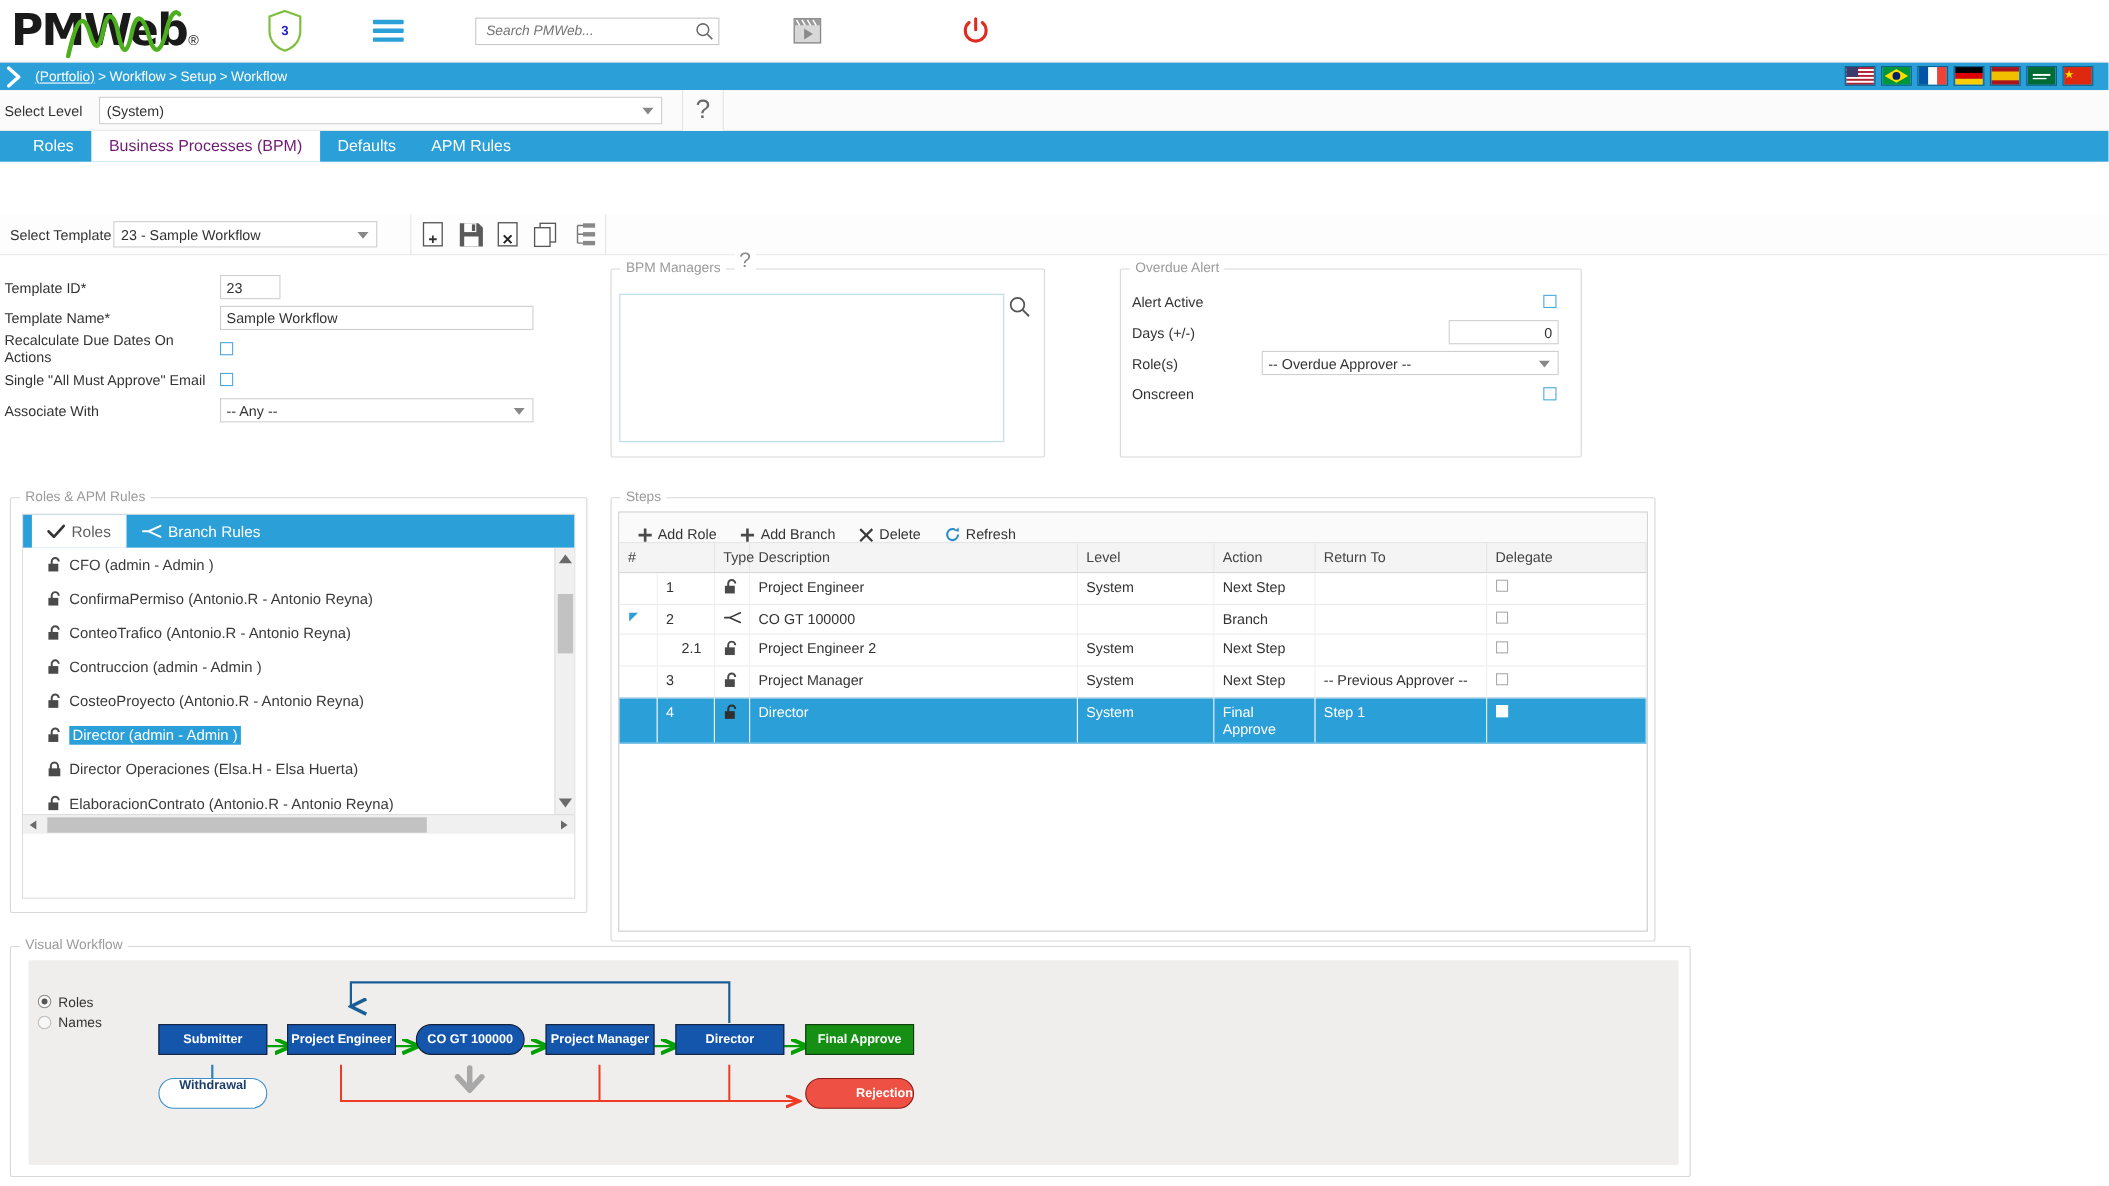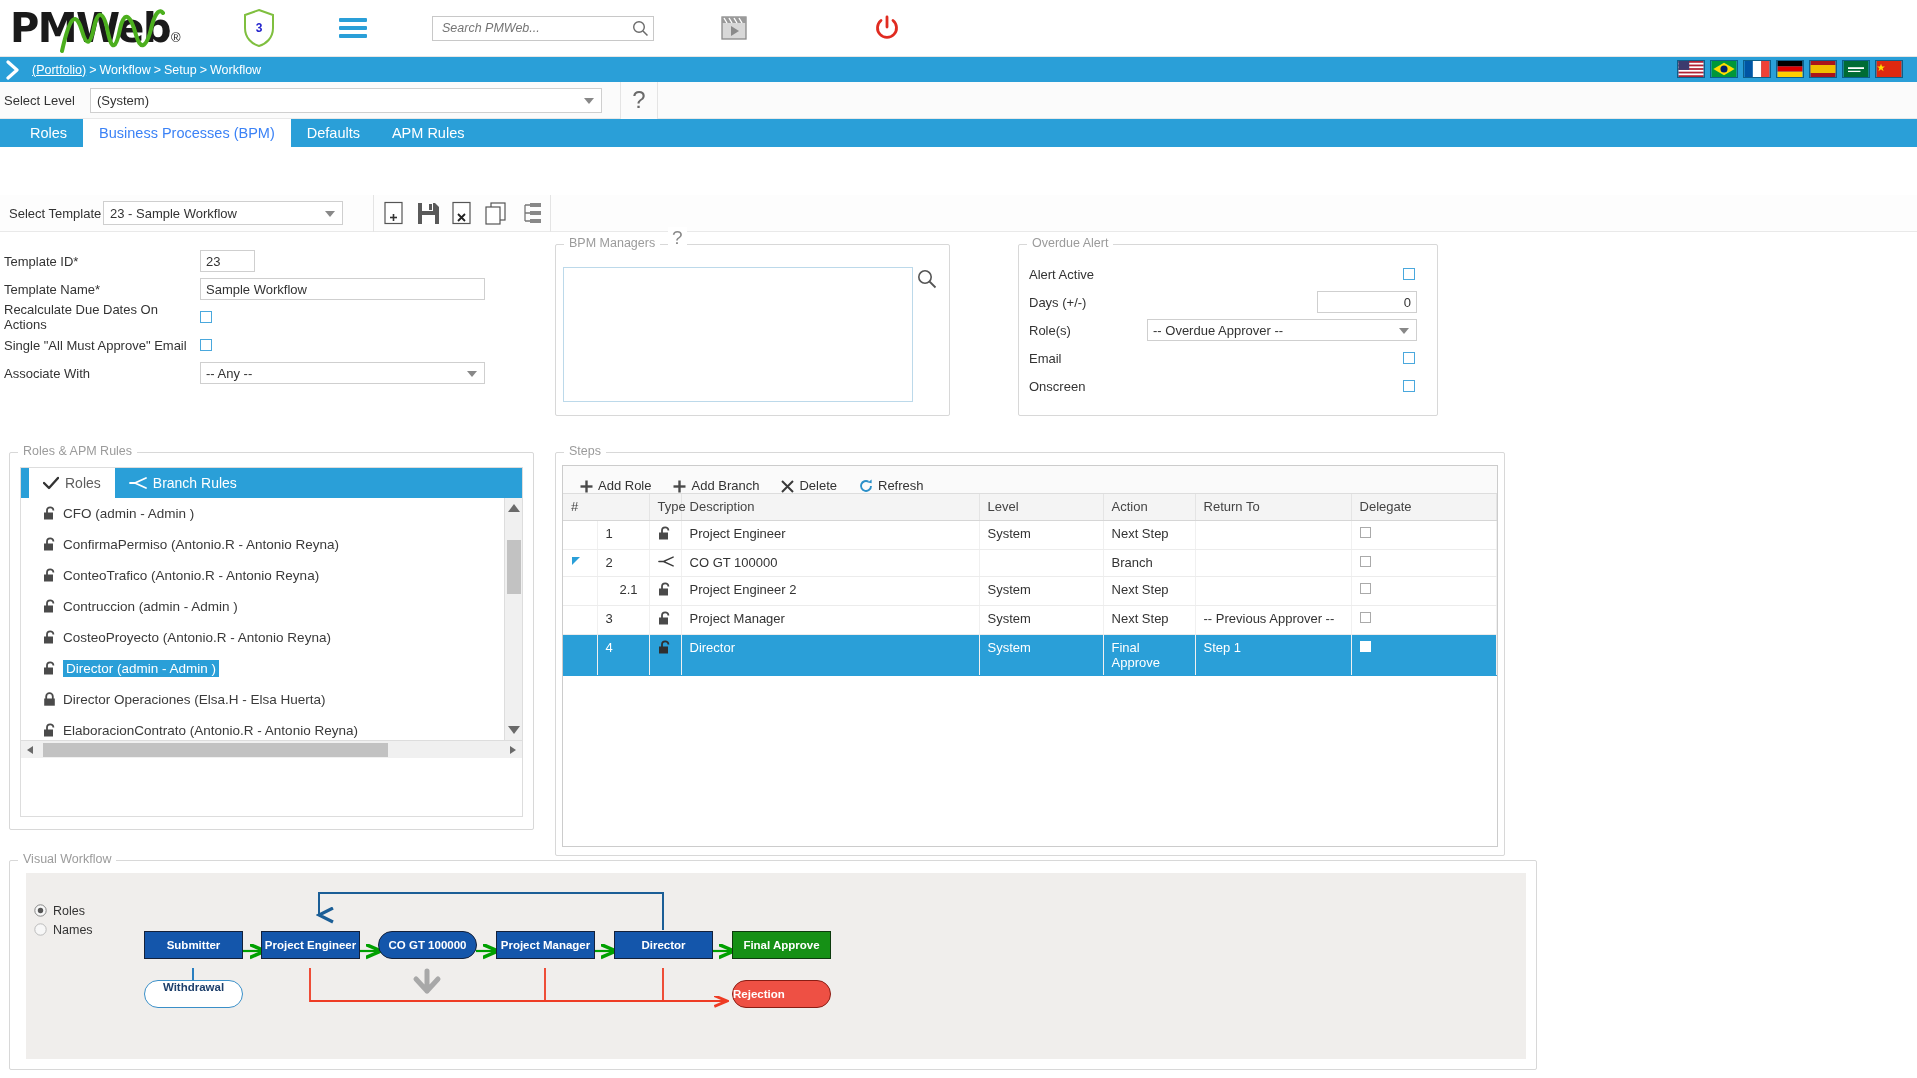--- a/index.html
+++ b/index.html
@@ -99,21 +99,21 @@
 
   
   .maintabs {
     height: 28px; background: #2a9fd8;
     display:flex; align-items:flex-end; padding-left: 14px;
   }
   .mtab {
     height: 28px; padding: 0 16px; color:#fff; font-size:14.5px;
     display:flex; align-items:center; cursor:pointer;
   }
-  .mtab.active { background:#fff; color:#3b82f6; }
+  .mtab.active { background:#fff; color:#701a75; }
 
   
   .tpl-row {
     height: 37px; display:flex; align-items:center;
     border-bottom:1px solid #e9e9e9; background:#fdfdfd;margin-top:48px;
   }
   .tpl-label { padding-left:9px; width:103px; font-size:13px;}
   .tpl-select {
     width:240px;height:24px;border:1px solid #cfcfcf;background:#fff;
     display:flex;align-items:center;padding:0 6px;position:relative;font-size:13px;
@@ -381,24 +381,20 @@
       <div class="fld-row">
         <div style="flex:1;">Days (+/-)</div>
         <div class="txt-in" style="width:100px; justify-content:flex-end; margin-right:10px;">0</div>
       </div>
       <div class="fld-row">
         <div style="flex:1;">Role(s)</div>
         <div class="sel-in" style="width:270px; margin-right:10px;">
           <span>-- Overdue Approver --</span>
           <span class="caret-down" style="top:8px;"></span>
         </div>
-      </div>
-      <div class="fld-row">
-        <div style="flex:1;">Email</div>
-        <span class="cb" style="margin-right:12px;"></span>
       </div>
       <div class="fld-row">
         <div style="flex:1;">Onscreen</div>
         <span class="cb" style="margin-right:12px;"></span>
       </div>
     </div>
   </div>
 </div>
 
 <div class="fs" style="left:9px; top:452px; width:525px; height:378px;">
@@ -709,17 +705,17 @@
     </div>
 
     <div style="position:absolute; left:588px; top:58px; width:99px; height:28px; background:#1456ab; border:1.5px solid #14213a; display:flex;align-items:center;justify-content:center;">
       <span style="color:#fff;font-size:11.5px;font-weight:bold;">Director</span>
     </div>
 
     <div style="position:absolute; left:706px; top:58px; width:99px; height:28px; background:#159015; border:1.5px solid #0d3a0d; display:flex;align-items:center;justify-content:center;">
       <span style="color:#fff;font-size:11.5px;font-weight:bold;">Final Approve</span>
     </div>
 
-    <div style="position:absolute; left:706px; top:107px; width:99px; height:28px; background:#ee5044; border:1.5px solid #8a1d14; border-radius:14px; display:flex;align-items:center;justify-content:flex-start;">
+    <div style="position:absolute; left:706px; top:107px; width:99px; height:28px; background:#ee5044; border:1.5px solid #8a1d14; border-radius:14px; display:flex;align-items:center;justify-content:flex-end;">
       <span style="color:#fff;font-size:11.5px;font-weight:bold;">Rejection</span>
     </div>
   </div>
 </div>
 
 </body></html>

